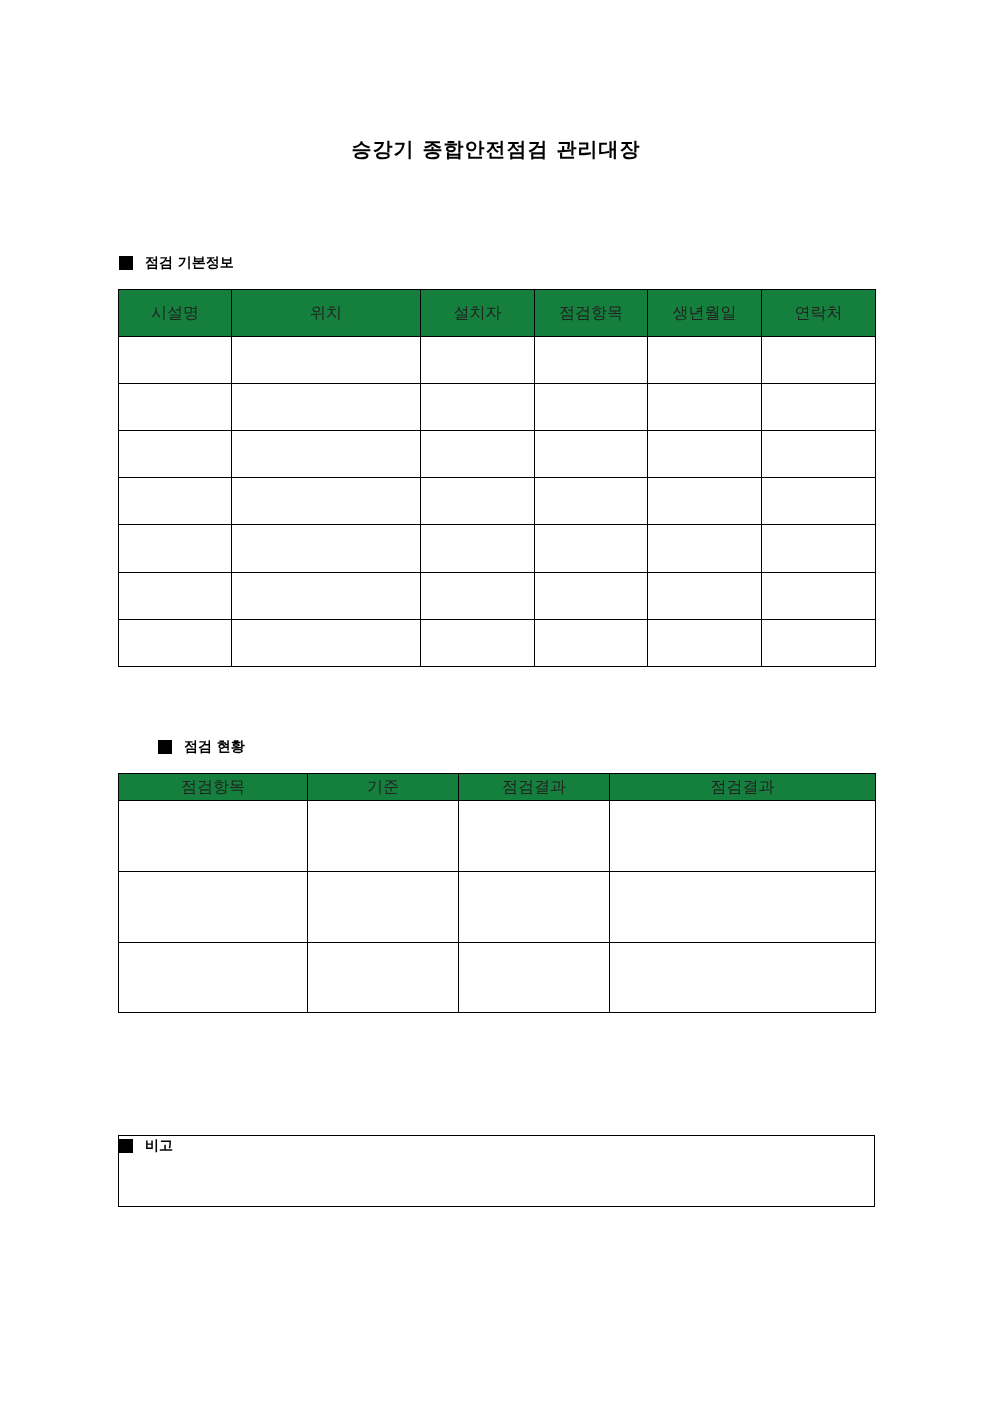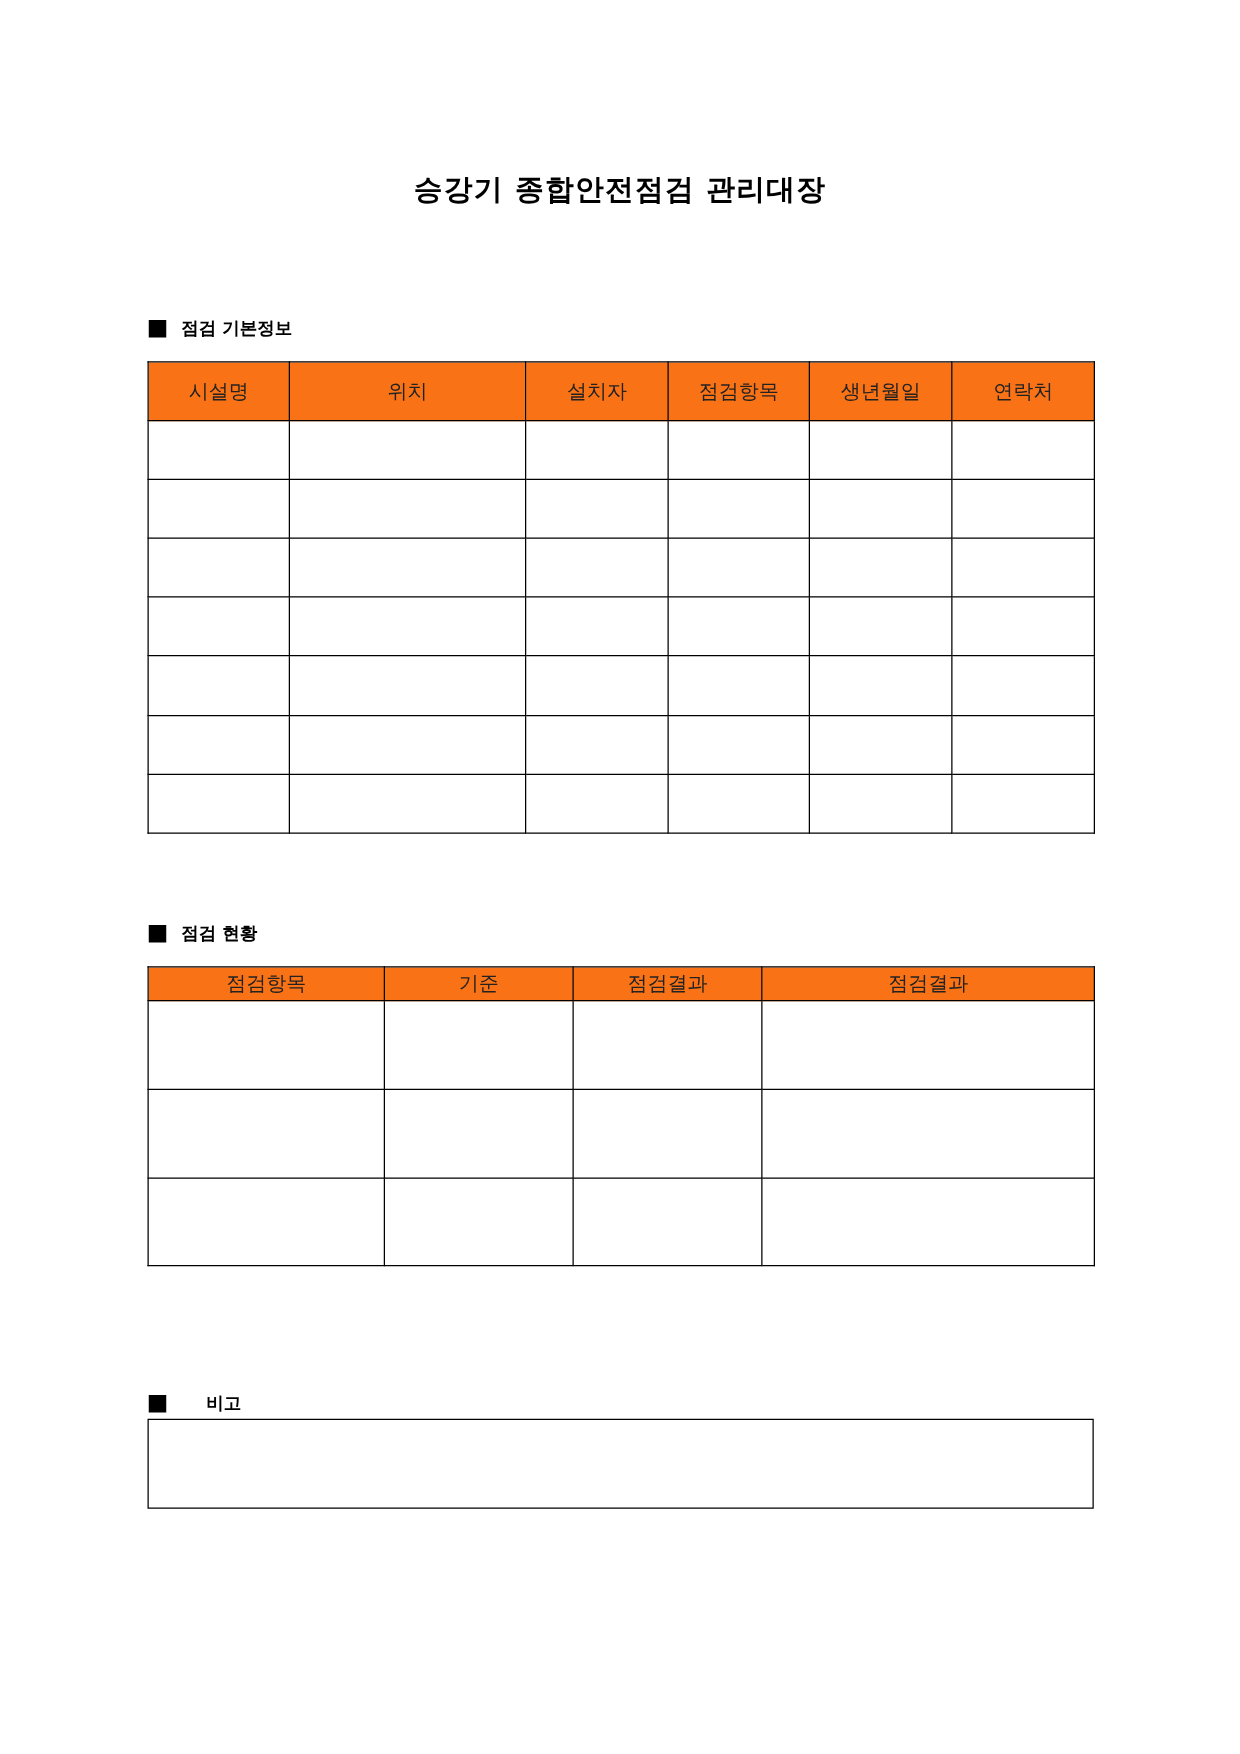--- a/index.html
+++ b/index.html
@@ -1,22 +1,22 @@
 <!DOCTYPE html>
 <html><head>
 <meta charset="utf-8">
 <style>
   html, body { margin:0; padding:0; background:#ffffff; }
   body { width:992px; height:1403px; position:relative; font-family:"DejaVu Sans", "Liberation Sans", sans-serif; color:#000; }
-  .title { position:absolute; left:0; width:992px; top:136px; text-align:center; font-size:23px; font-weight:bold; letter-spacing:1px; }
+  .title { position:absolute; left:0; width:992px; top:136px; text-align:center; font-size:20px; font-weight:bold; letter-spacing:1px; }
   .section { position:absolute; left:119px; font-size:14px; font-weight:bold; display:flex; align-items:center; }
   .section .sq { display:inline-block; width:14px; height:14px; background:#000; margin-right:12px; }
   table { position:absolute; border-collapse:collapse; table-layout:fixed; }
   td, th { border:1px solid #000; padding:0; text-align:center; font-size:16px; font-weight:normal; color:#222; }
-  th { background:#f97316; }
+  th { background:#15803d; }
   .remarks { position:absolute; left:118px; top:1135px; width:755px; height:70px; border:1px solid #000; }
 </style>
 </head>
 <body>
 
 <div class="title">승강기 종합안전점검 관리대장</div>
 
 <div class="section" style="top:254px;">
   <span class="sq"></span>
   <span>점검 기본정보</span>
@@ -94,21 +94,21 @@
       <td></td>
       <td></td>
       <td></td>
       <td></td>
       <td></td>
       <td></td>
     </tr>
   </tbody>
 </table>
 
-<div class="section" style="top:738px;">
+<div class="section" style="top:738px;margin-left:39px;">
   <span class="sq"></span>
   <span>점검 현황</span>
 </div>
 
 <table style="left:118px; top:773px; width:757px;">
   <colgroup>
     <col style="width:189px">
       <col style="width:151px">
       <col style="width:151px">
       <col style="width:266px">
@@ -136,18 +136,18 @@
     </tr>
     <tr style="height:70px;">
       <td></td>
       <td></td>
       <td></td>
       <td></td>
     </tr>
   </tbody>
 </table>
 
-<div class="section" style="top:1114px;gap:20px;">
+<div class="section" style="top:1137px;">
   <span class="sq"></span>
   <span>비고</span>
 </div>
 
 <div class="remarks"></div>
 
 </body></html>

